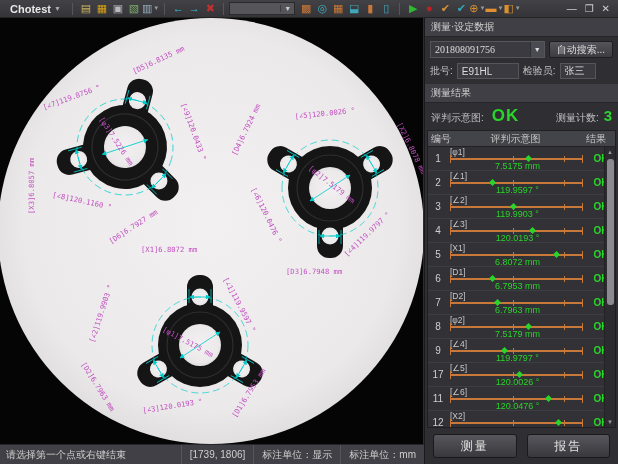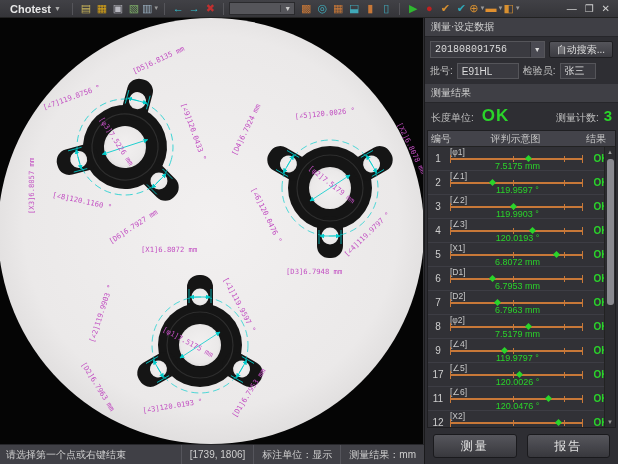--- a/index.html
+++ b/index.html
@@ -42,21 +42,21 @@
 
   
   .panel { position:absolute; left:424px; top:18px; width:194px; height:446px;
     background:#2e2e33; border-left:1px solid #1a1a1c; display:flex;
     flex-direction:column; }
   .sec-head { background:#3f3f45; border-bottom:1px solid #26262a;
     padding:2px 6px; font-size:10px; color:#d0d0d0; }
   .row1 { display:flex; gap:4px; padding:4px 5px 2px 5px; align-items:center; }
   .combo { flex:1; height:17px; background:#3a3a40; border:1px solid #55555a;
     display:flex; align-items:center; font-size:10px; color:#ddd; }
-  .combo .val { flex:1; padding:0 4px; font-family:Liberation Mono, monospace; }
+  .combo .val { flex:1; padding:0 4px; font-family:Liberation Serif, serif; }
   .combo .dd { width:14px; text-align:center; font-size:7px; background:#4a4a52;
     border-left:1px solid #2e2e33; align-self:stretch; line-height:16px; }
   .mini-btn { height:17px; padding:0 7px; background:linear-gradient(#54545a,#3c3c42);
     border:1px solid #1f1f22; border-radius:2px; color:#ddd; font-size:10px;
     line-height:15px; }
   .row2 { display:flex; gap:4px; padding:3px 5px 5px 5px; align-items:center; }
   .row2 label { font-size:10px; color:#c0c0c0; white-space:nowrap; }
   .field { height:16px; background:#3a3a40; border:1px solid #55555a; color:#ddd;
     font-size:10px; display:flex; align-items:center; padding:0 4px; }
   .f-batch { width:62px; } .f-insp { width:36px; }
@@ -253,21 +253,21 @@
           <text class="anno" transform="translate(143,395) rotate(-9)">[∠3]120.0193 °</text>
           <text class="anno" transform="translate(236,400) rotate(-58)">[D1]6.7953 mm</text>
         </g>
     </svg>
   </div>
 
   <div class="statusbar">
     <span class="hint">请选择第一个点或右键结束</span>
     <span class="cell">[1739, 1806]</span>
     <span class="cell">标注单位：显示</span>
-    <span class="cell">测量结果：mm</span>
+    <span class="cell">标注单位：mm</span>
   </div>
 
   <div class="panel">
     <div class="sec-head">测量·设定数据</div>
 
     <div class="row1">
       <div class="combo">
         <span class="val">201808091756</span>
         <span class="dd">▼</span>
       </div>
@@ -277,21 +277,21 @@
     <div class="row2">
       <label>批号:</label>
       <div class="field f-batch">E91HL</div>
       <label>检验员:</label>
       <div class="field f-insp">张三</div>
     </div>
 
     <div class="sec-head">测量结果</div>
 
     <div class="result-row">
-      <span class="lab">长度单位:</span>
+      <span class="lab">评判示意图:</span>
       <span class="result-big">OK</span>
       <span class="count-lab">测量计数:</span>
       <span class="count-val">3</span>
     </div>
 
     <div class="tbl">
       <div class="tbl-head">
         <span class="th-num">编号</span>
         <span class="th-mid">评判示意图</span>
         <span class="th-res">结果</span>

